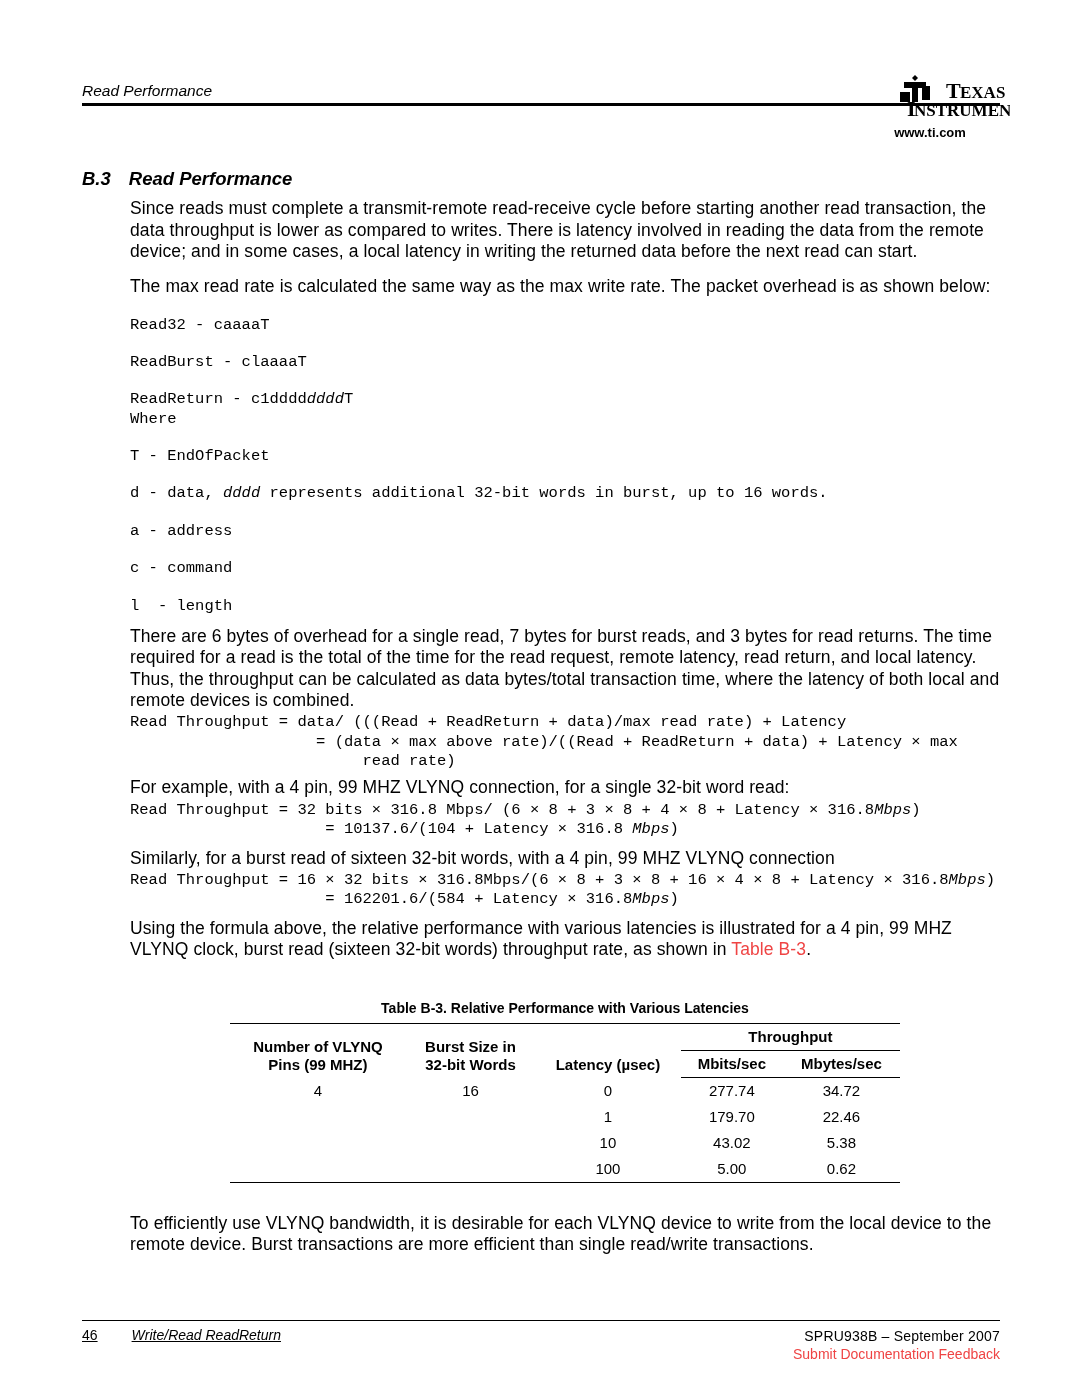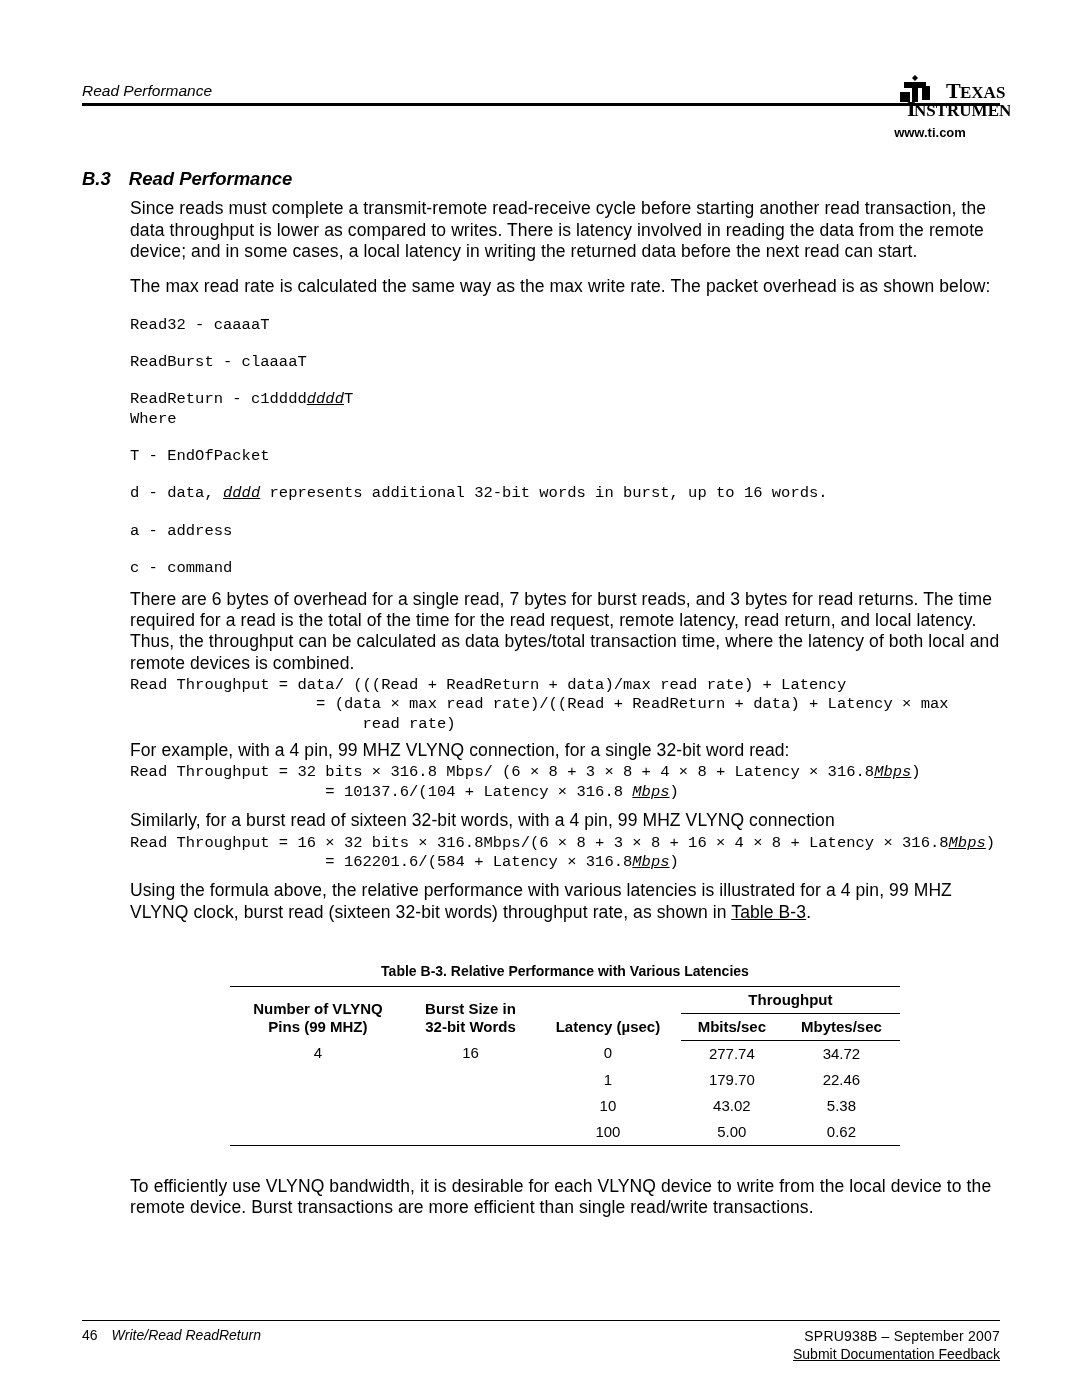--- a/index.html
+++ b/index.html
@@ -15,36 +15,36 @@
   .logo { position: absolute; top: -10px; right: -10px; text-align: center; }
   .logo .url { font-size: 13px; font-weight: bold; margin-top: -2px; }
   .section-label-top { font-style: italic; font-size: 15.5px; margin-top: 60px; }
   .rule-thick { border-top: 3px solid #000; margin-top: 2px; }
   .h2row { display: flex; align-items: flex-start; gap: 18px; margin-top: 6px; }
   .h2num { font-family: Helvetica, Arial, sans-serif; font-weight: bold; font-style: italic; font-size: 18.5px; }
   .h2title { font-family: Helvetica, Arial, sans-serif; font-weight: bold; font-style: italic; font-size: 18.5px; }
   .body { margin-left: 48px; }
   .p { margin: 8px 0 0 0; text-align: left; letter-spacing: 0.1px; line-height: 1.22; }
   .mono { font-family: "Courier New", monospace; font-size: 15.5px; white-space: pre; line-height: 1.25; }
-  .mono .it { font-style: italic; text-decoration: underline; }
+  .mono .it { font-style: italic; }
   .block { margin-top: 18px; }
   .tight { margin-top: 2px; }
   .table-title { text-align: center; font-weight: bold; font-size: 14px; margin-top: 40px; }
   table { border-collapse: collapse; margin: 6px auto 0 auto; width: 670px; font-size: 15px; }
   th, td { padding: 4px 8px; text-align: center; }
   thead tr.top th { border-top: 1.5px solid #000; }
   thead .thru { border-bottom: 1px solid #000; }
   thead tr.bot th { border-bottom: 1.5px solid #000; }
   tbody tr.last td { border-bottom: 1.5px solid #000; }
   th { font-weight: bold; }
-  .link { color: #000000; text-decoration: underline; }
+  .link { color: #ef4444; }
   .footer { position: absolute; left: 0; right: 0; bottom: 34px; padding: 0 80px 0 82px; }
   .footer .rule { border-top: 1.5px solid #000; margin-bottom: 6px; }
   .footer-row { display: flex; justify-content: space-between; align-items: flex-start; font-size: 14px; }
-  .footer-left { display: flex; gap: 14px; align-items: flex-start; }
+  .footer-left { display: flex; gap: 34px; align-items: flex-start; text-decoration: underline; }
   .footer-left .pg { font-size: 14px; }
   .footer-left .sec { font-style: italic; }
   .footer-right { text-align: right; line-height: 1.3; }
   .footer-right .docid { letter-spacing: 0.2px; }
 </style>
 </head>
 <body>
 
 <div class="content">
   <div class="header">
@@ -78,25 +78,26 @@
     <p class="p" style="margin-top:14px">The max read rate is calculated the same way as the max write rate. The packet overhead is as shown below:</p>
 
     <div class="mono block"><span>Read32 - caaaaT</span></div>
     <div class="mono block"><span>ReadBurst - claaaaT</span></div>
     <div class="mono block"><span>ReadReturn - c1dddd</span><span class="it">dddd</span><span>T</span>
 <span>Where</span></div>
     <div class="mono block"><span>T - EndOfPacket</span></div>
     <div class="mono block"><span>d - data, </span><span class="it">dddd</span><span> represents additional 32-bit words in burst, up to 16 words.</span></div>
     <div class="mono block"><span>a - address</span></div>
     <div class="mono block"><span>c - command</span></div>
+    <div class="mono block"><span>l  - length</span></div>
 
     <p class="p" style="margin-top:10px">There are 6 bytes of overhead for a single read, 7 bytes for burst reads, and 3 bytes for read returns. The time required for a read is the total of the time for the read request, remote latency, read return, and local latency. Thus, the throughput can be calculated as data bytes/total transaction time, where the latency of both local and remote devices is combined.</p>
 
     <div class="mono tight"><span>Read Throughput = data/ (((Read + ReadReturn + data)/max read rate) + Latency</span>
-<span>                    = (data × max read rate)/((Read + ReadReturn + data) + Latency × max</span>
+<span>                    = (data × max above rate)/((Read + ReadReturn + data) + Latency × max</span>
 <span>                         read rate)</span></div>
 
     <p class="p" style="margin-top:6px">For example, with a 4 pin, 99 MHZ VLYNQ connection, for a single 32-bit word read:</p>
     <div class="mono tight"><span>Read Throughput = 32 bits × 316.8 Mbps/ (6 × 8 + 3 × 8 + 4 × 8 + Latency × 316.8</span><span class="it">Mbps</span><span>)</span>
 <span>                     = 10137.6/(104 + Latency × 316.8 </span><span class="it">Mbps</span><span>)</span></div>
 
     <p class="p" style="">Similarly, for a burst read of sixteen 32-bit words, with a 4 pin, 99 MHZ VLYNQ connection</p>
     <div class="mono tight"><span>Read Throughput = 16 × 32 bits × 316.8Mbps/(6 × 8 + 3 × 8 + 16 × 4 × 8 + Latency × 316.8</span><span class="it">Mbps</span><span>)</span>
 <span>                     = 162201.6/(584 + Latency × 316.8</span><span class="it">Mbps</span><span>)</span></div>
 

